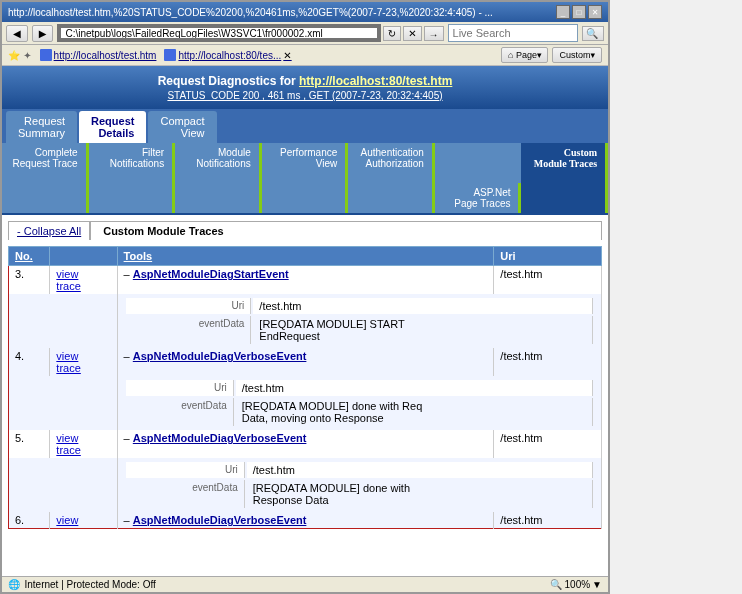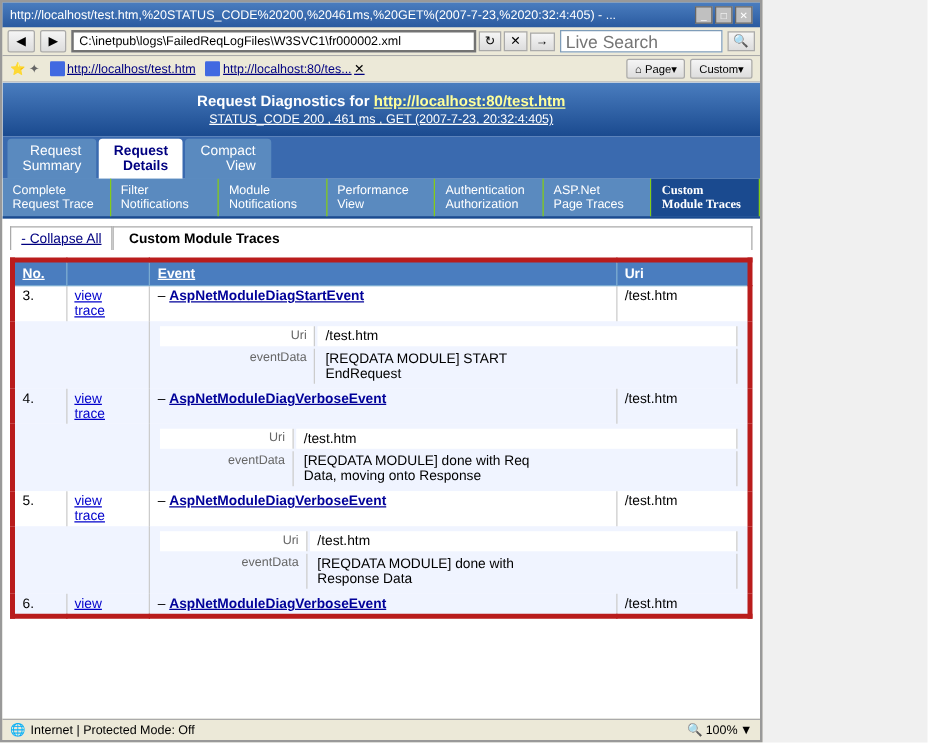--- a/index.html
+++ b/index.html
@@ -9,23 +9,23 @@
     .browser-frame { background: #ece9d8; border: 2px solid #999; width: 610px; height: 594px; display: flex; flex-direction: column; }
     .title-bar { background: linear-gradient(to bottom, #4a7dbf, #2a5a9f); color: white; font-size: 10px; padding: 3px 6px; display: flex; align-items: center; justify-content: space-between; }
     .title-bar-text { flex: 1; overflow: hidden; white-space: nowrap; text-overflow: ellipsis; }
     .title-bar-buttons { display: flex; gap: 2px; }
     .tb-btn { width: 14px; height: 14px; border: 1px solid #666; background: #c0c0c0; font-size: 8px; display: flex; align-items: center; justify-content: center; cursor: pointer; }
 
     
     .toolbar { background: #ece9d8; border-bottom: 1px solid #aaa; padding: 2px 4px; display: flex; align-items: center; gap: 4px; }
     .nav-btn { background: linear-gradient(to bottom, #f5f5f5, #ddd); border: 1px solid #aaa; border-radius: 2px; padding: 2px 6px; font-size: 10px; cursor: pointer; }
     .address-bar { flex: 1; display: flex; align-items: center; gap: 2px; }
-    .address-input { flex: 1; border: 2px solid #737373; padding: 1px 4px; font-size: 10px; height: 18px; }
+    .address-input { flex: 1; border: 4px solid #737373; padding: 1px 4px; font-size: 10px; height: 18px; }
     .go-btn { background: linear-gradient(to bottom, #f5f5f5, #ddd); border: 1px solid #aaa; padding: 1px 4px; font-size: 10px; cursor: pointer; }
-    .search-box { width: 130px; border: 1px solid #7f9db9; padding: 1px 4px; font-size: 14px; height: 18px; }
+    .search-box { width: 130px; border: 1px solid #7f9db9; padding: 1px 4px; font-size: 11px; height: 18px; }
     .search-btn { background: linear-gradient(to bottom, #f5f5f5, #ddd); border: 1px solid #aaa; padding: 1px 4px; font-size: 10px; cursor: pointer; }
 
     
     .favbar { background: #ece9d8; border-bottom: 1px solid #bbb; padding: 2px 6px; display: flex; align-items: center; gap: 8px; font-size: 10px; }
     .fav-item { display: flex; align-items: center; gap: 2px; color: #000080; cursor: pointer; text-decoration: underline; }
     .fav-icon { width: 14px; height: 14px; background: #4169e1; border-radius: 1px; display: inline-block; }
 
     
     .page-content { flex: 1; overflow: hidden; display: flex; flex-direction: column; background: white; }
 
@@ -36,31 +36,31 @@
     .page-header p { font-size: 10px; margin-top: 2px; text-decoration: underline; }
 
     
     .tabs-row1 { background: #3a6aaf; display: flex; gap: 2px; padding: 2px 4px 0; }
     .tab1 { padding: 4px 12px; font-size: 11px; color: white; cursor: pointer; border-radius: 3px 3px 0 0; text-align: right; }
     .tab1.active { background: white; color: #000080; font-weight: bold; }
     .tab1:not(.active) { background: #5a8abf; }
 
     
     .tabs-row2 { background: #5a8abf; display: flex; border-bottom: 2px solid #1a4a8f; }
-    .tab2 { padding: 4px 8px; font-size: 10px; color: white; cursor: pointer; text-align: left; flex: 1; border-right: 1px solid #84cc16; }
+    .tab2 { padding: 4px 8px; font-size: 10px; color: white; cursor: pointer; text-align: right; flex: 1; border-right: 3px solid #84cc16; }
     .tab2.active { background: #1a4a8f; font-weight: bold; font-family: Liberation Serif, serif; }
 
     
     .trace-content { flex: 1; overflow-y: auto; background: white; padding: 6px; }
     .collapse-bar { display: flex; align-items: center; gap: 0; margin-bottom: 6px; }
     .collapse-btn { background: white; border: 1px solid #aaa; border-bottom: none; padding: 3px 8px; font-size: 11px; color: #000080; cursor: pointer; text-decoration: underline; text-align: right; }
     .section-title-bar { background: white; border: 1px solid #aaa; border-bottom: none; padding: 3px 12px; font-size: 11px; font-weight: bold; flex: 1; }
 
     
-    .trace-table { width: 100%; border: 4px solid #b91c1c; border-collapse: collapse; font-size: 11px; }
+    .trace-table { width: 100%; border: 1px solid #b91c1c; border-collapse: collapse; font-size: 11px; }
     .trace-table th { background: #4a7dbf; color: white; padding: 3px 6px; text-align: left; border: 1px solid #7aaad0; font-size: 11px; }
     .trace-table td { padding: 2px 6px; border-right: 1px solid #ccc; vertical-align: top; }
     .trace-table tr:nth-child(even) { background: #f0f4ff; }
     .trace-table tr:nth-child(odd) { background: white; }
     .link-blue { color: #0000cc; text-decoration: underline; cursor: pointer; }
     .event-link { color: #000099; text-decoration: underline; cursor: pointer; font-weight: bold; }
     .label-col { color: #666; text-align: right; padding-right: 4px; font-size: 10px; }
     .no-col { width: 30px; }
     .viewtrace-col { width: 50px; }
     .event-col { width: 280px; }
@@ -137,39 +137,39 @@
       <div class="tab2" style="white-space:pre-line;">Complete
 Request Trace</div>
       <div class="tab2" style="white-space:pre-line;">Filter
 Notifications</div>
       <div class="tab2" style="white-space:pre-line;">Module
 Notifications</div>
       <div class="tab2" style="white-space:pre-line;">Performance
 View</div>
       <div class="tab2" style="white-space:pre-line;">Authentication
 Authorization</div>
-      <div class="tab2" style="white-space:pre-line;">ASP.Net
+      <div class="tab2" style="white-space:pre-line;margin-top:40px;">ASP.Net
 Page Traces</div>
       <div class="tab2 active" style="white-space:pre-line; font-weight:bold;">Custom
 Module Traces</div>
     </div>
 
     <div class="trace-content">
 
       <div class="collapse-bar">
         <button class="collapse-btn">- Collapse All</button>
         <div class="section-title-bar">Custom Module Traces</div>
       </div>
 
       <table class="trace-table">
         <thead>
           <tr>
             <th class="no-col"><u>No.</u></th>
             <th class="viewtrace-col"></th>
-            <th class="event-col"><u>Event</u></th>
+            <th class="event-col"><u>Tools</u></th>
             <th class="uri-col">Uri</th>
           </tr>
         </thead>
         <tbody id="trace-tbody">
 
           <tr>
             <td>3.</td>
             <td><a href="#" class="link-blue">view<br>trace</a></td>
             <td>– <a href="#" class="event-link">AspNetModuleDiagStartEvent</a></td>
             <td>/test.htm</td>

